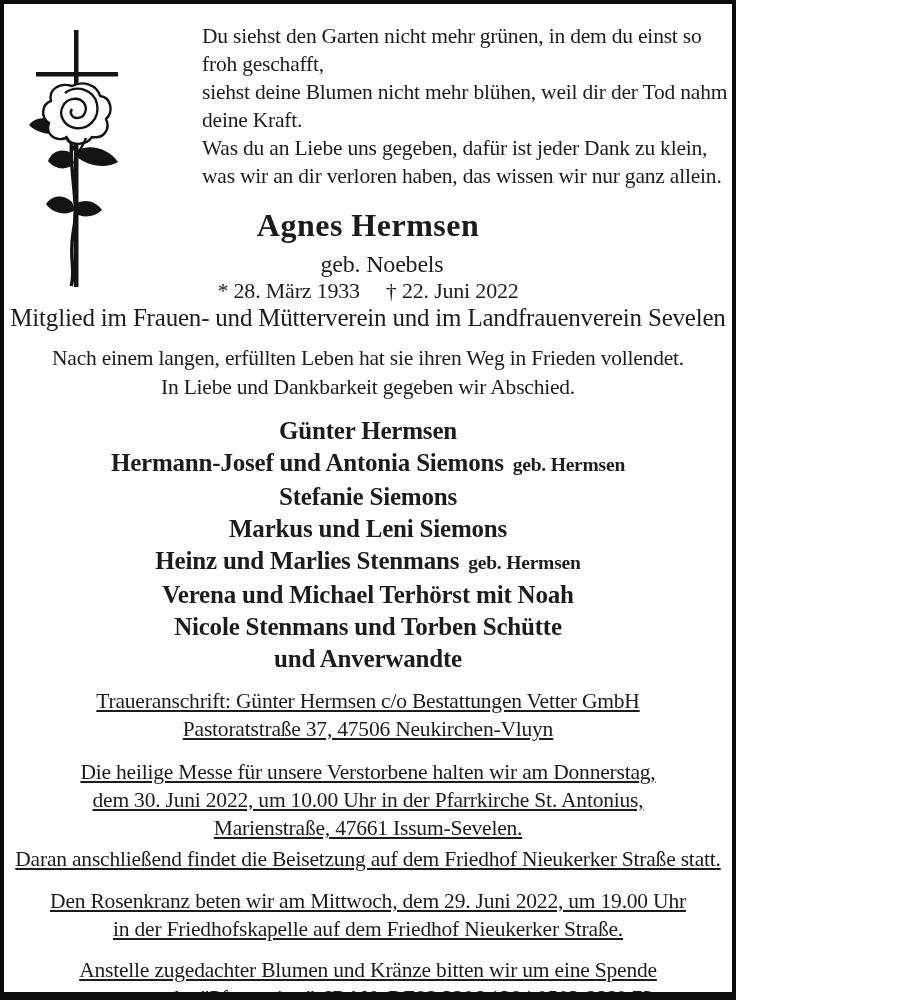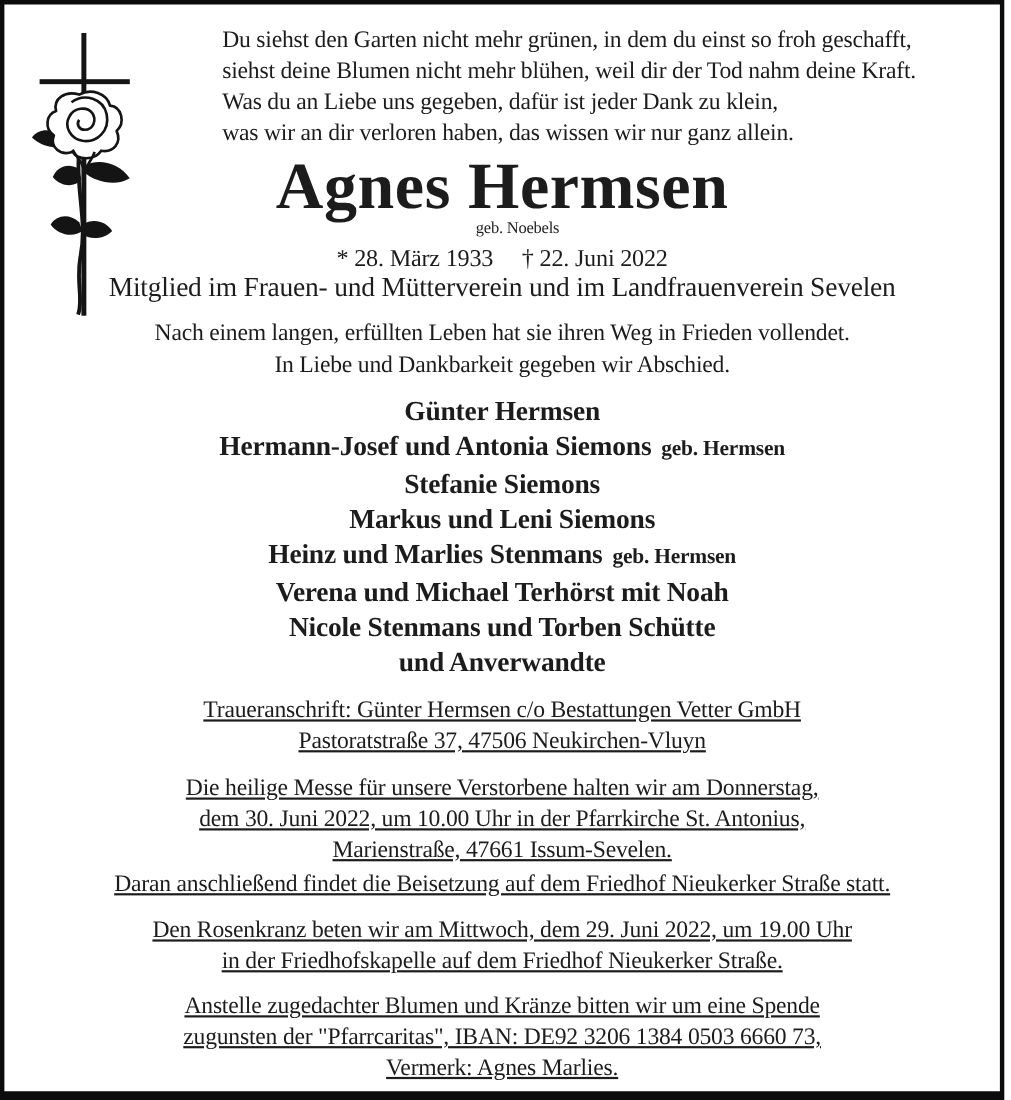--- a/index.html
+++ b/index.html
@@ -1,18 +1,18 @@
 <!DOCTYPE html>
 <html><head>
 <meta charset="utf-8">
 <style>
   html, body { margin: 0; padding: 0; background: #ffffff; }
   .notice {
     position: relative;
-    width: 913px;
+    width: 736px;
     height: 1000px;
     box-sizing: border-box;
     background: #ffffff;
     border: 4px solid #0c0c0c;
     border-bottom-width: 8px;
     font-family: "Liberation Serif", "DejaVu Serif", serif;
     color: #1c1c1c;
     overflow: hidden;
     letter-spacing: -0.2px;
   }
@@ -25,26 +25,26 @@
   }
   .poem {
     margin: 18px 0 0 198px;
     font-size: 21.5px;
     line-height: 28px;
     text-align: left;
   }
   .center { text-align: center; }
   .name {
     margin-top: 9px;
-    font-size: 60px;
+    font-size: 32px;
     font-weight: 700;
     line-height: 52px;
     letter-spacing: 0.5px;
   }
-  .birthname { font-size: 15px; line-height: 26px; padding-left: 28px; }
+  .birthname { font-size: 24px; line-height: 26px; padding-left: 28px; }
   .dates { font-size: 22px; line-height: 27px; }
   .dates .gap { display: inline-block; width: 26px; }
   .membership { font-size: 25px; line-height: 27px; }
   .intro { margin-top: 13px; font-size: 21.5px; line-height: 29px; }
   .mourners { margin-top: 13px; font-weight: 700; font-size: 25px; line-height: 32px; }
   .m-suffix { font-size: 19.5px; margin-left: 9px; }
   .m-suffix:empty { display: none; margin: 0; }
   .para { font-size: 21.5px; line-height: 28px; text-decoration: underline; }
   .address { margin-top: 12px; }
   .service { margin-top: 15px; }

